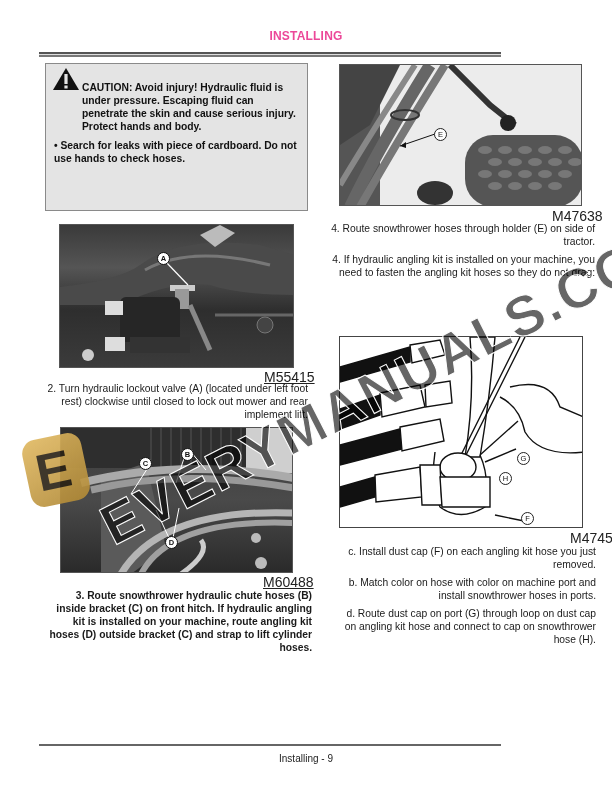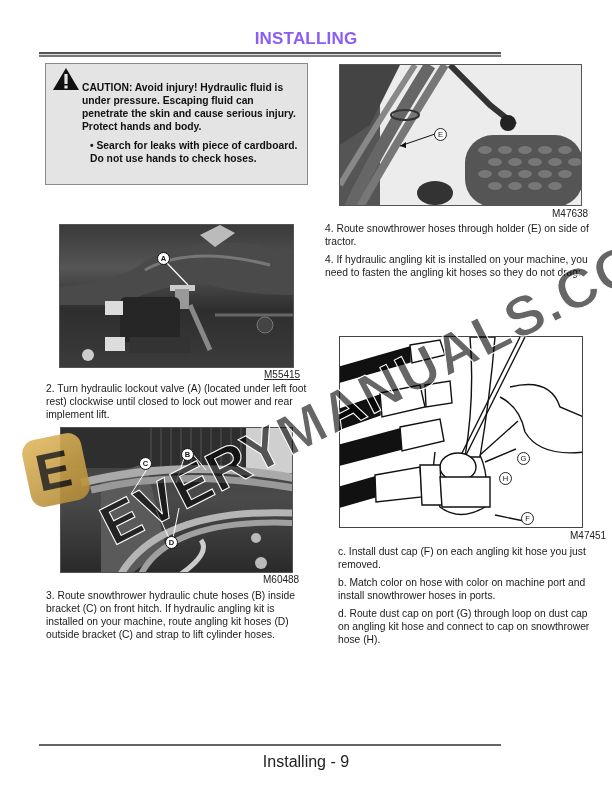--- a/index.html
+++ b/index.html
@@ -1,37 +1,37 @@
 <!DOCTYPE html>
 <html><head>
 <meta charset="utf-8">
 <style>
   html, body { margin:0; padding:0; background:#ffffff; }
   body { width:612px; height:792px; position:relative; overflow:hidden;
          font-family:"Liberation Sans", sans-serif; color:#1a1a1a; }
   .title { position:absolute; left:0; width:612px; top:29px; text-align:center;
-           font-weight:bold; font-size:17px; letter-spacing:0.2px; color:#8b5cf6; }
+           font-weight:bold; font-size:12px; letter-spacing:0.2px; color:#ec4899; }
   .rule-top { position:absolute; left:39px; width:462px; top:52px; height:5px;
               border-top:2px solid #555; border-bottom:2px solid #777; box-sizing:border-box; background:#ddd; }
   .rule-bottom { position:absolute; left:39px; width:462px; top:744px; height:2px; background:#666; }
-  .footer { position:absolute; left:0; width:612px; top:753px; text-align:center; font-size:16px; color:#222; }
-
-  .caution { position:absolute; left:45px; top:63px; width:263px; height:122px;
+  .footer { position:absolute; left:0; width:612px; top:753px; text-align:center; font-size:10px; color:#222; }
+
+  .caution { position:absolute; left:45px; top:63px; width:263px; height:148px;
              background:#e4e4e4; border:1px solid #8a8a8a; box-sizing:border-box; padding:6px 8px 0 8px;
              font-weight:bold; font-size:10.3px; line-height:13px; color:#111; }
   .caution .warn { position:absolute; left:6px; top:3px; width:28px; height:24px; }
   .caution p { margin:0; }
   .caution .cp-first { padding-left:28px; margin-top:5px; }
   .caution .bullet { margin-top:5px; padding-left:0; }
 
   .photo { position:absolute; box-sizing:border-box; border:1px solid #555; overflow:hidden; }
-  .fig-id { position:absolute; font-size:10px; color:#222; }
+  .fig-id { position:absolute; font-size:14px; color:#222; }
 
   .para { position:absolute; font-size:10.3px; line-height:13px; color:#1a1a1a; }
-  .para p { margin:0 0 5px 0; }
+  .para p { margin:0 0 5px 0;text-align:right; }
 
   .callout { position:absolute; width:11px; height:11px; border-radius:50%; background:#fff;
              border:1px solid #111; font-size:7.5px; font-weight:bold; text-align:center; line-height:11px;
              box-sizing:content-box; color:#111; }
   .callout-light { background:#fff; border-color:#222; font-weight:normal; }
 
   .wm { position:absolute; left:60px; top:300px; font-weight:bold; font-size:56px; color:rgba(0,0,0,0.6);
         transform:rotate(-24deg); transform-origin:left top; letter-spacing:2px; white-space:nowrap;
         -webkit-text-stroke:1px #fff; pointer-events:none; }
   .wm-logo { position:absolute; left:26px; top:436px; width:60px; height:68px; border-radius:14px;
@@ -46,21 +46,21 @@
 
 <div class="caution">
   <svg class="warn" viewBox="0 0 28 24">
     <polygon points="14,1 27,23 1,23" fill="#111"></polygon>
     <rect x="12.4" y="7" width="3.2" height="10" fill="#e4e4e4"></rect>
     <rect x="12.4" y="18.5" width="3.2" height="3" fill="#e4e4e4"></rect>
   </svg>
   <p class="cp-first" style="margin-top:11px;padding-left:28px;text-indent:0;">
     <span>CAUTION: Avoid injury! Hydraulic fluid is under pressure. Escaping fluid can penetrate the skin and cause serious injury. Protect hands and body.</span>
   </p>
-  <p class="bullet" style="margin-top:6px;margin-left:36px;">•   Search for leaks with piece of cardboard. Do not use hands to check hoses.</p>
+  <p class="bullet" style="margin-top:6px;">•   Search for leaks with piece of cardboard. Do not use hands to check hoses.</p>
 </div>
 
 <div class="photo" style="left:59px; top:224px; width:235px; height:144px; background:linear-gradient(180deg,#3a3a3a 0%,#555 30%,#2e2e2e 60%,#3b3b3b 100%);">
   <svg width="235" height="144" viewBox="0 0 235 144">
     <path d="M0 62 Q60 55 80 40 Q120 10 200 20 L235 30 L235 70 Q180 70 150 60 Q110 55 60 80 L0 80 Z" fill="#4a4a4a"></path>
     <path d="M140 10 L160 0 L175 8 L155 22 Z" fill="#bbb"></path>
     <path d="M85 45 Q130 20 210 40" stroke="#777" stroke-width="3" fill="none"></path>
     <rect x="110" y="60" width="25" height="6" fill="#ccc"></rect>
     <rect x="115" y="64" width="14" height="20" fill="#999"></rect>
     <path d="M130 80 L150 125" stroke="#888" stroke-width="5"></path>
@@ -108,23 +108,23 @@
     <line x1="125" y1="24" x2="115" y2="55" stroke="#fff" stroke-width="1"></line>
     <line x1="130" y1="24" x2="145" y2="42" stroke="#fff" stroke-width="1"></line>
     <line x1="88" y1="38" x2="70" y2="66" stroke="#fff" stroke-width="1"></line>
     <line x1="108" y1="110" x2="95" y2="82" stroke="#fff" stroke-width="1"></line>
     <line x1="112" y1="110" x2="118" y2="80" stroke="#fff" stroke-width="1"></line>
   </svg>
   <div class="callout" style="left:120px; top:20px;">B</div>
   <div class="callout" style="left:78px; top:29px;">C</div>
   <div class="callout" style="left:104px; top:108px;">D</div>
 </div>
-<div class="fig-id" style="left:263px; top:574px;">M60488</div>
-
-<div class="para" style="left:46px; top:589px; width:266px;">
+<div class="fig-id" style="left:263px; top:574px;text-decoration:underline;">M60488</div>
+
+<div class="para" style="left:46px; top:589px; width:266px;font-weight:bold;">
   <p>3.  Route snowthrower hydraulic chute hoses (B) inside bracket (C) on front hitch. If hydraulic angling kit is installed on your machine, route angling kit hoses (D) outside bracket (C) and strap to lift cylinder hoses.</p>
 </div>
 
 <div class="photo" style="left:339px; top:64px; width:243px; height:142px; background:#ececec;">
   <svg width="243" height="142" viewBox="0 0 243 142">
     <path d="M0 0 L40 0 L40 142 L0 142 Z" fill="#555"></path>
     <path d="M0 0 L60 0 L30 60 L0 80 Z" fill="#444"></path>
     <path d="M10 142 Q40 80 90 0" stroke="#666" stroke-width="12" fill="none"></path>
     <path d="M20 142 Q55 80 105 0" stroke="#777" stroke-width="8" fill="none"></path>
     <path d="M0 120 Q30 70 75 0" stroke="#888" stroke-width="6" fill="none"></path>

